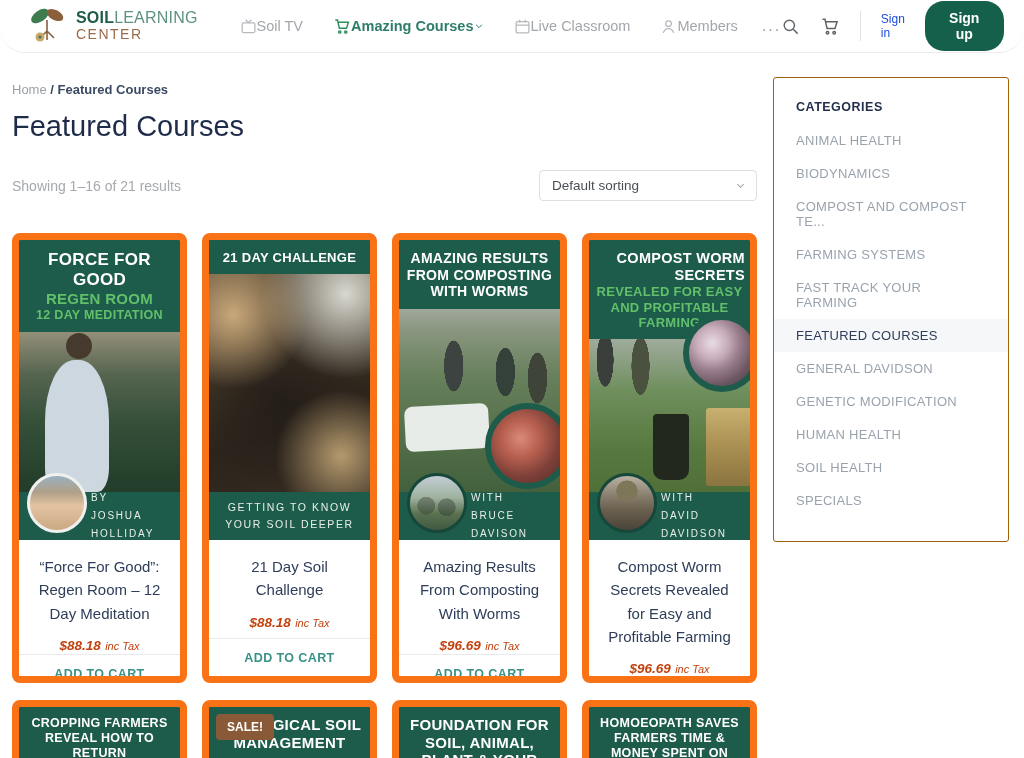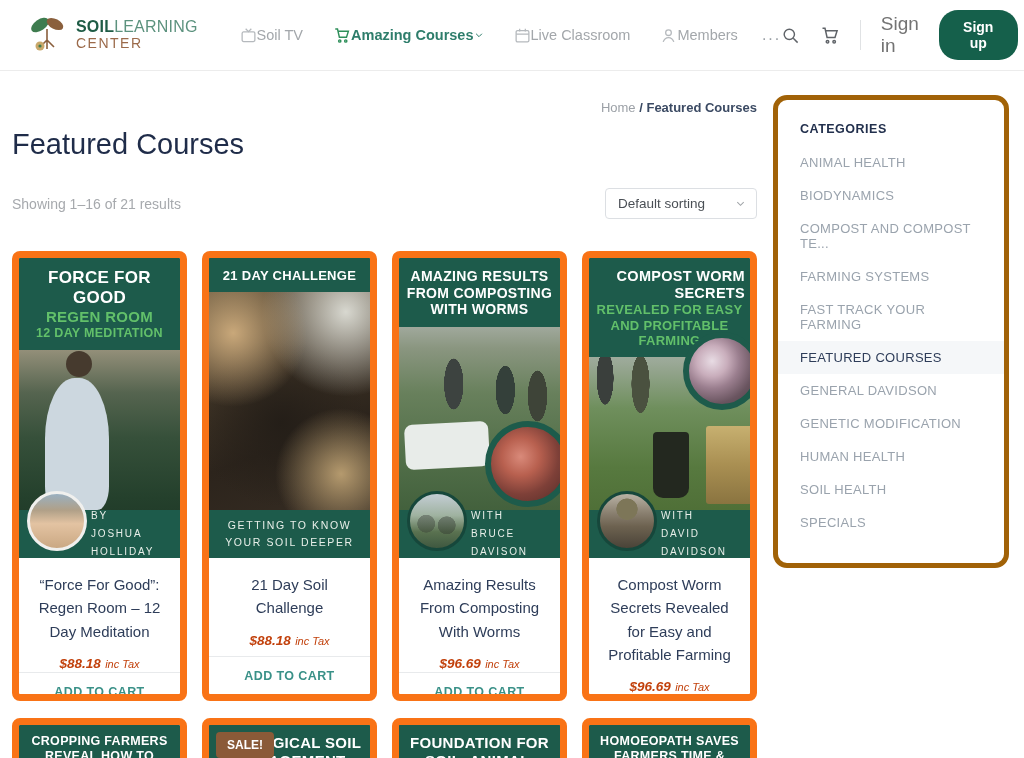--- a/index.html
+++ b/index.html
@@ -1,56 +1,56 @@
 <!DOCTYPE html>
 <html><head>
 <meta charset="utf-8">
 <style>
   * { margin:0; padding:0; box-sizing:border-box; }
   html,body { width:1024px; height:758px; overflow:hidden; background:#fff;
     font-family:"Liberation Sans", sans-serif; }
 
   
-  .header { height:71px; display:flex; align-items:center; padding:0 24px 0 26px;
-    border-bottom:1px solid #ececec; background:#fff; }
+  .header { height:53px; display:flex; align-items:center; padding:0 24px 0 26px;
+    border-bottom:1px solid #ececec; background:#fff;border-radius:25px; }
   .logo { display:flex; align-items:center; gap:6px; cursor:pointer; }
   .logo-text { line-height:1.05; }
   .logo-l1 { font-size:16px; letter-spacing:.2px; }
   .logo-soil { font-weight:700; color:#1f5c46; }
   .logo-learning { color:#5c927e; }
   .logo-l2 { font-size:14px; color:#9b6a4a; letter-spacing:1.5px; }
   .nav { display:flex; align-items:center; gap:30px; margin-left:42px; }
   .nav-item { display:flex; align-items:center; gap:0; font-size:14.5px;
     color:#a3a7ab; cursor:pointer; white-space:nowrap; }
   .nav-item svg { stroke:#b5b9bd; }
   .nav-item.active { color:#2e7d6b; font-weight:700; }
   .nav-item.active svg.cart { stroke:#2e8f5a; }
   .nav-item.active svg.chev { stroke:#2e7d6b; }
   .nav-more { color:#9aa0a6; font-size:16px; letter-spacing:2px; cursor:pointer; margin-left:-6px; }
   .header-right { margin-left:auto; display:flex; align-items:center; gap:20px; }
   .hicon { cursor:pointer; display:flex; }
   .hicon svg { stroke:#5f6368; }
   .vdiv { width:1px; height:30px; background:#e0e2e4; }
-  .signin { font-size:19px; color:#737373; cursor:pointer; }
+  .signin { font-size:12px; color:#1d4ed8; cursor:pointer; }
   .signup { background:#15604b; color:#fff; font-size:14px; font-weight:600;
     padding:9px 24px; border-radius:19px; border:none; cursor:pointer; }
 
   
   .wrap { display:flex; padding:0 15px 0 12px; gap:16px; }
   .main { width:745px; flex:0 0 745px; }
   .aside { flex:1; margin-top:24px; }
 
-  .breadcrumb { margin-top:29px; font-size:13px; color:#9ca1a7;text-align:right; }
+  .breadcrumb { margin-top:29px; font-size:13px; color:#9ca1a7; }
   .breadcrumb .cur { color:#3b4a63; font-weight:600; }
   .breadcrumb .home { cursor:pointer; }
   .page-title { font-size:29px; color:#1f2c49; font-weight:500; margin:13px 0 27px; }
 
   .toolbar { display:flex; justify-content:space-between; align-items:center; margin-bottom:32px; }
   .results { font-size:14px; color:#a6a9ad; }
-  .sort { width:152px; height:31px; border:1px solid #dcdfe3; border-radius:4px;
+  .sort { width:218px; height:31px; border:1px solid #dcdfe3; border-radius:4px;
     display:flex; align-items:center; justify-content:space-between;
     padding:0 10px 0 12px; font-size:13.5px; color:#4a4f55; cursor:pointer; background:#fff; }
   .sort svg { stroke:#a0a4a8; }
 
   
   .grid { display:grid; grid-template-columns:repeat(4,1fr); gap:17px 15px; }
   .card { border:7px solid #f97316; border-radius:8px; background:#fff;
     display:flex; flex-direction:column; overflow:hidden; height:450px; }
   .cover { height:300px; position:relative; overflow:hidden; cursor:pointer; flex:0 0 300px; }
   .cover-head { background:#1d5b4b; text-align:center; padding:10px 5px 9px;
@@ -133,21 +133,21 @@
   .c2 .l1 { font-size:13px; }
   .c3 .l1 { font-size:14px; }
   .c4 .l1 { font-size:14.5px;text-align:right; } .c4 .l2 { font-size:13px; }
   .c5 .l1, .c5 .l2 { font-size:12.5px; }
   .c6 .l1 { font-size:15px; }
   .c7 .l1 { font-size:15px; }
   .c8 .l1 { font-size:12.5px; }
   .row2 .cover-head { padding:9px 6px; }
 
   
-  .cat-box { border:5px solid #a16207; border-radius:14px; background:#fff; padding:22px 0 24px; }
+  .cat-box { border:1px solid #a16207; border-radius:3px; background:#fff; padding:22px 0 24px; }
   .cat-title { padding:0 22px; font-size:12.5px; font-weight:700; color:#22304d;
     letter-spacing:.5px; margin-bottom:10px; }
   .cat-item { padding:9px 22px; font-size:13px; color:#9aa3ad; letter-spacing:.3px; cursor:pointer; }
   .cat-item.active { background:#f5f7f9; color:#2e3d59; }
 </style>
 </head>
 <body>
 
 <div class="header">
   <div class="logo">

